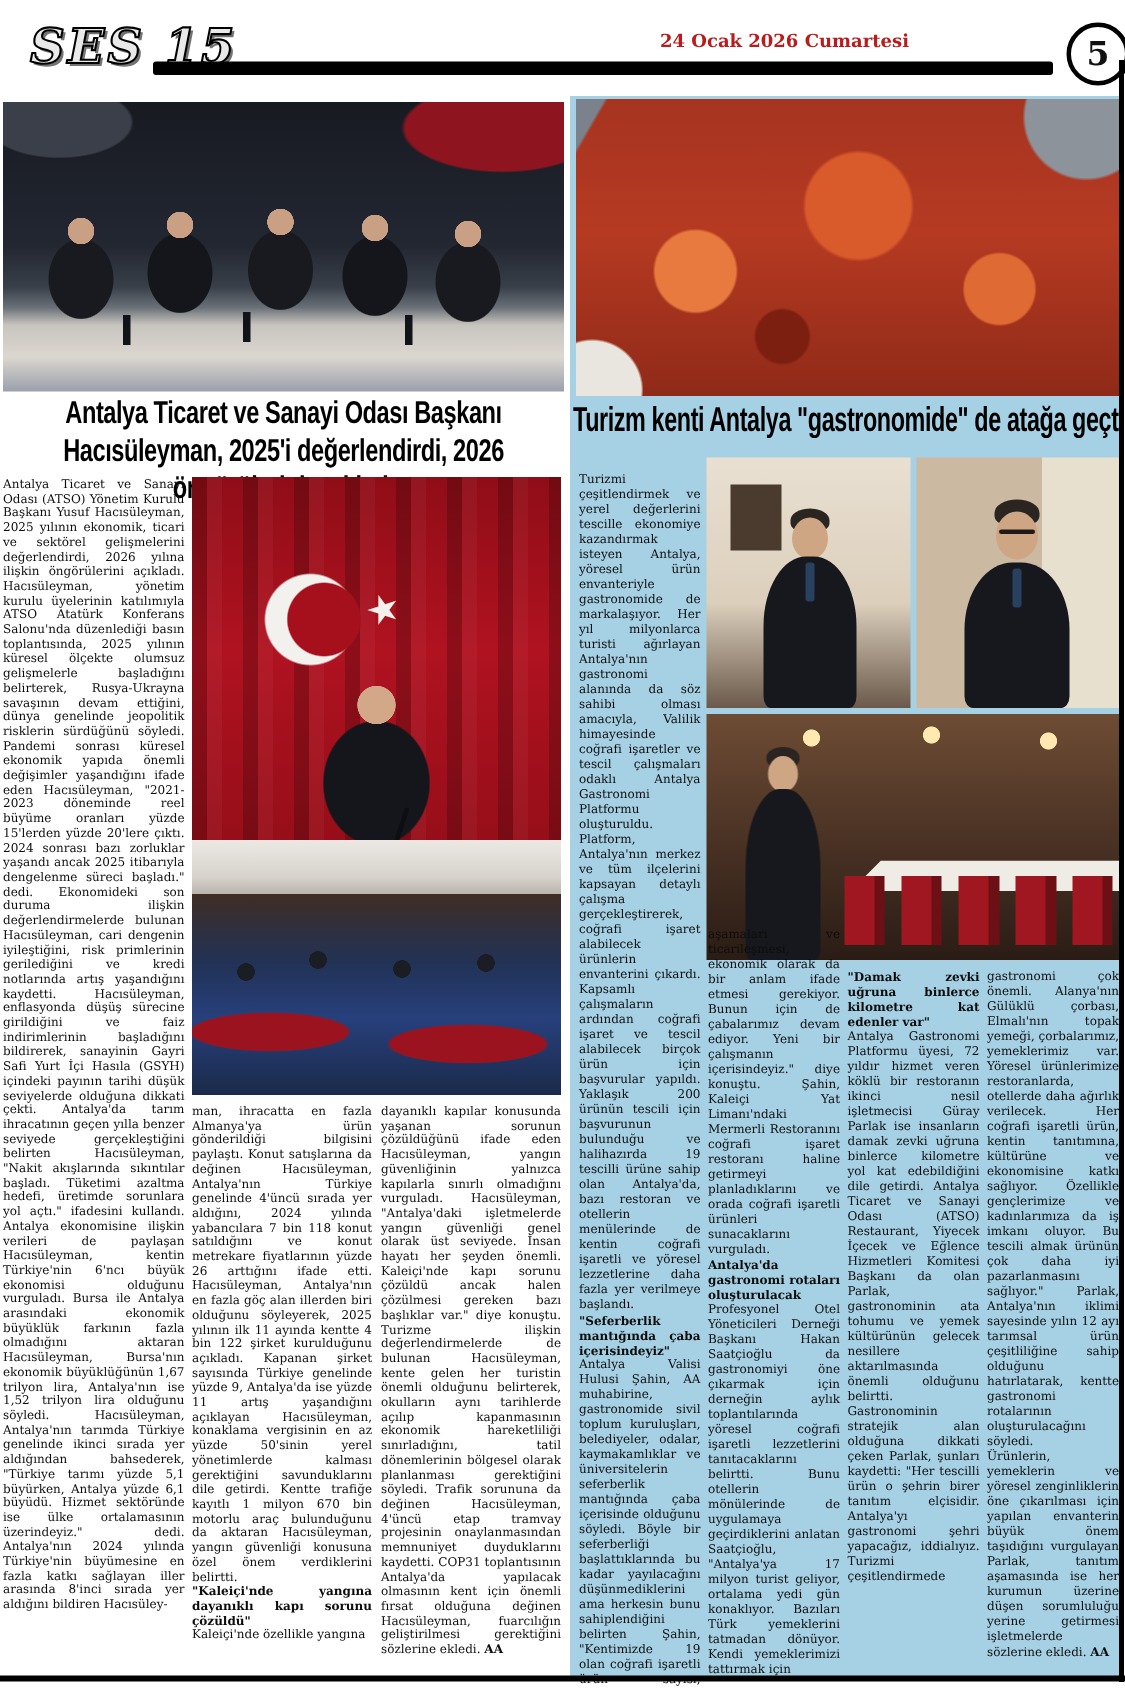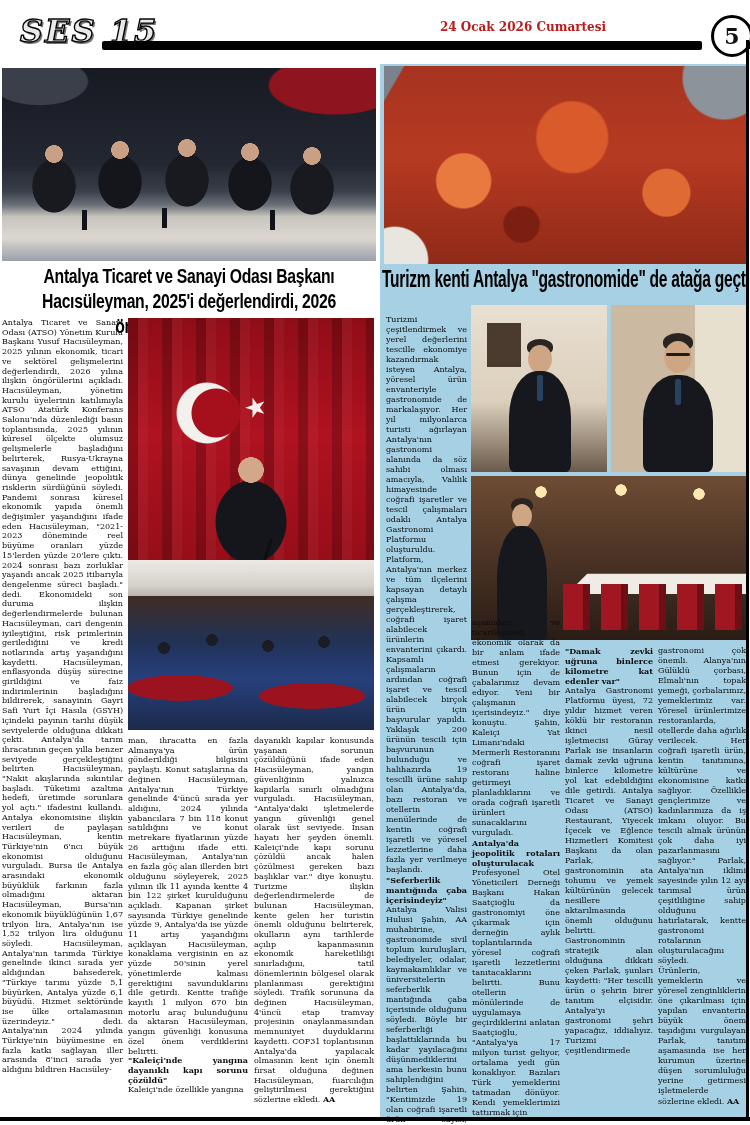--- a/index.html
+++ b/index.html
@@ -195,21 +195,21 @@
   <div class="photo ph-rest">
     <div class="rest-table"></div>
     <div class="rest-chairs"></div>
     <div class="hair" style="left:40px;top:22px;width:22px;height:14px;"></div>
     <div class="face" style="left:41px;top:28px;width:20px;height:24px;"></div>
     <div class="suit" style="left:26px;top:50px;width:50px;height:114px;"></div>
   </div>
 
   <div class="bodycol r-col" style="left:472px;top:618px;width:88px;height:472px;">
     <p>aşamaları ve ticarileşmesi, ekonomik olarak da bir anlam ifade etmesi gerekiyor. Bunun için de çabalarımız devam ediyor. Yeni bir çalışmanın içerisindeyiz." diye konuştu. Şahin, Kaleiçi Yat Limanı'ndaki Mermerli Restoranını coğrafi işaret restoranı haline getirmeyi planladıklarını ve orada coğrafi işaretli ürünleri sunacaklarını vurguladı.</p>
-    <p class="subhead">Antalya'da jeopolitik rotaları oluşturulacak</p>
+    <p class="subhead">Antalya'da gastronomi rotaları oluşturulacak</p>
     <p>Profesyonel Otel Yöneticileri Derneği Başkanı Hakan Saatçioğlu da gastronomiyi öne çıkarmak için derneğin aylık toplantılarında yöresel coğrafi işaretli lezzetlerini tanıtacaklarını belirtti. Bunu otellerin mönülerinde de uygulamaya geçirdiklerini anlatan Saatçioğlu, "Antalya'ya 17 milyon turist geliyor, ortalama yedi gün konaklıyor. Bazıları Türk yemeklerini tatmadan dönüyor. Kendi yemeklerimizi tattırmak için</p>
   </div>
 
   <div class="bodycol r-col" style="left:565px;top:646px;width:88px;height:472px;">
     <p class="subhead">"Damak zevki uğruna binlerce kilometre kat edenler var"</p>
     <p>Antalya Gastronomi Platformu üyesi, 72 yıldır hizmet veren köklü bir restoranın ikinci nesil işletmecisi Güray Parlak ise insanların damak zevki uğruna binlerce kilometre yol kat edebildiğini dile getirdi. Antalya Ticaret ve Sanayi Odası (ATSO) Restaurant, Yiyecek İçecek ve Eğlence Hizmetleri Komitesi Başkanı da olan Parlak, gastronominin ata tohumu ve yemek kültürünün gelecek nesillere aktarılmasında önemli olduğunu belirtti. Gastronominin stratejik alan olduğuna dikkati çeken Parlak, şunları kaydetti: "Her tescilli ürün o şehrin birer tanıtım elçisidir. Antalya'yı gastronomi şehri yapacağız, iddialıyız. Turizmi çeşitlendirmede</p>
   </div>
 
   <div class="bodycol r-col" style="left:658px;top:646px;width:88px;height:472px;">
     <p>gastronomi çok önemli. Alanya'nın Gülüklü çorbası, Elmalı'nın topak yemeği, çorbalarımız, yemeklerimiz var. Yöresel ürünlerimize restoranlarda, otellerde daha ağırlık verilecek. Her coğrafi işaretli ürün, kentin tanıtımına, kültürüne ve ekonomisine katkı sağlıyor. Özellikle gençlerimize ve kadınlarımıza da iş imkanı oluyor. Bu tescili almak ürünün çok daha iyi pazarlanmasını sağlıyor." Parlak, Antalya'nın iklimi sayesinde yılın 12 ayı tarımsal ürün çeşitliliğine sahip olduğunu hatırlatarak, kentte gastronomi rotalarının oluşturulacağını söyledi.</p>

